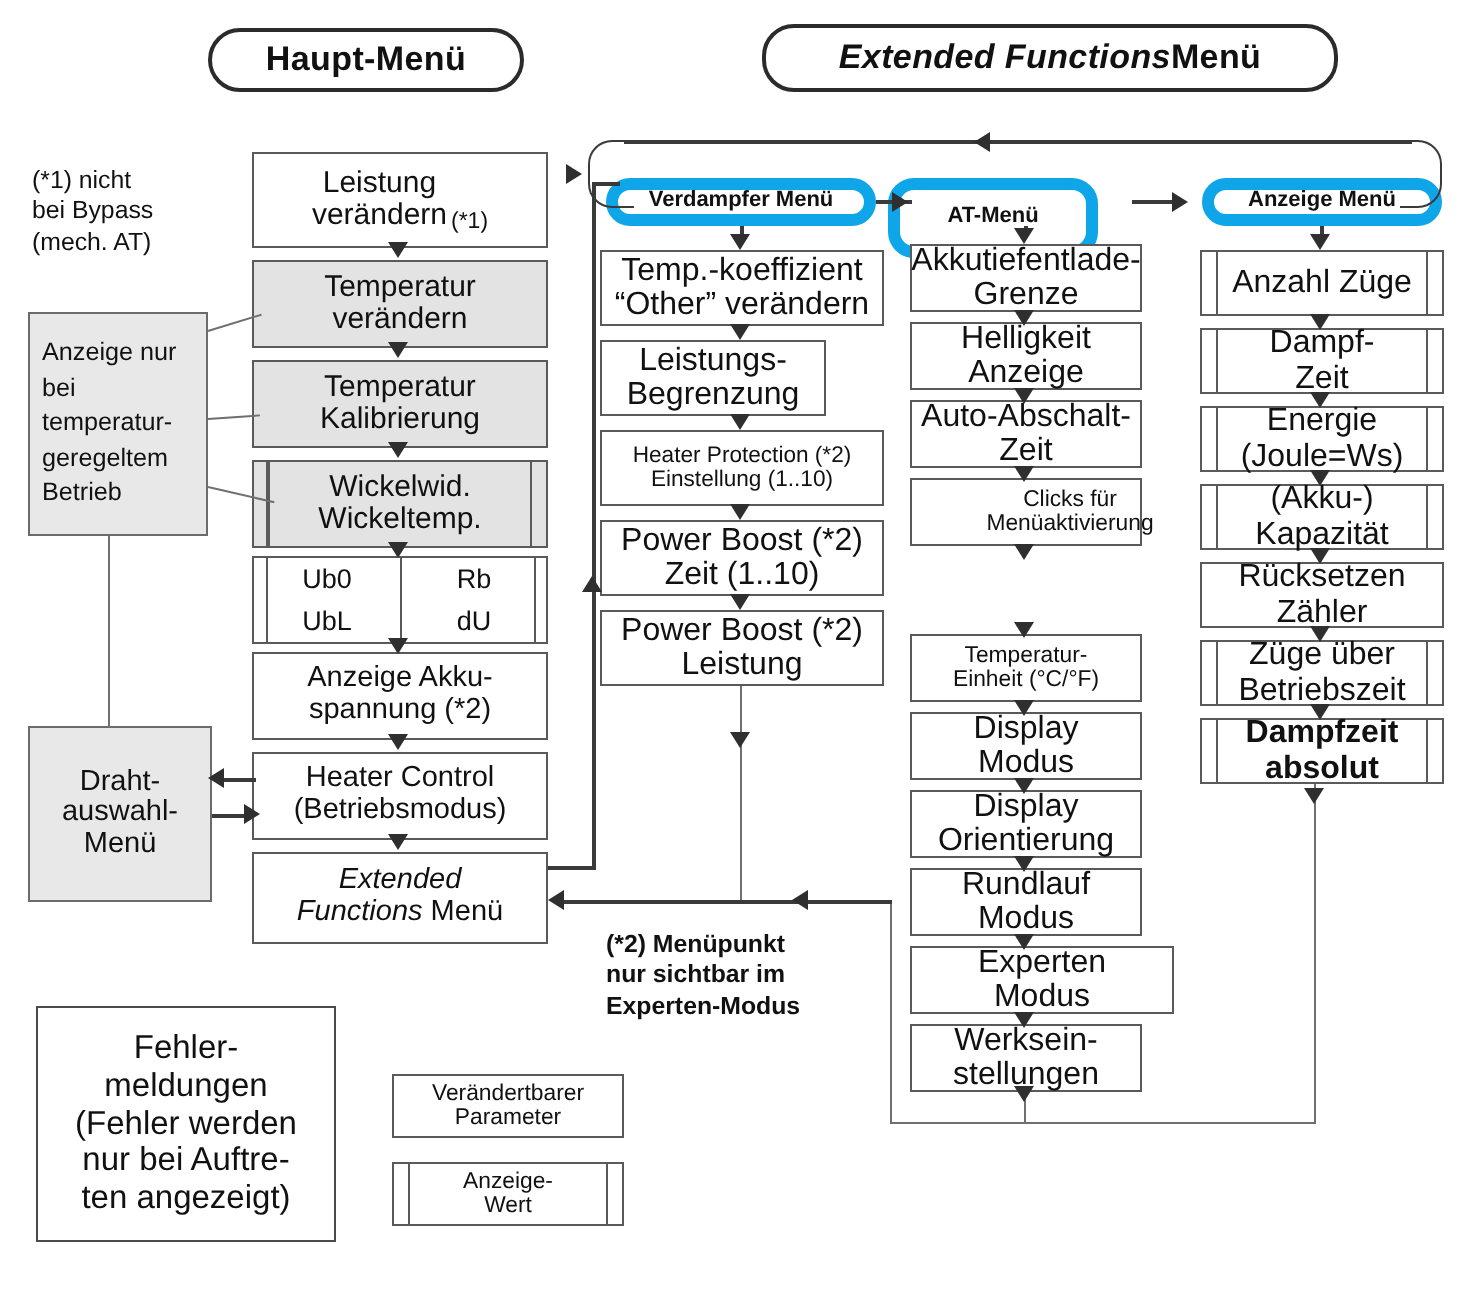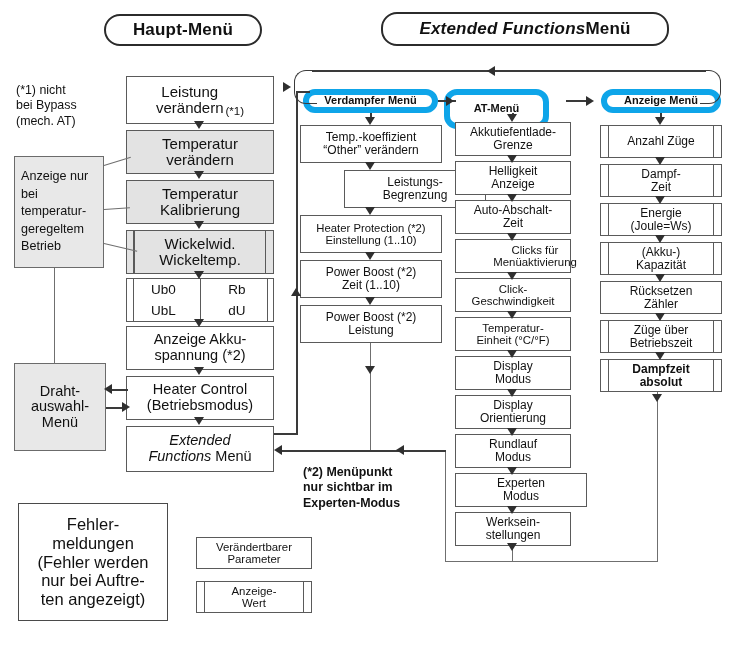--- a/index.html
+++ b/index.html
@@ -17,21 +17,21 @@
 
   
   .pill{border:2px solid #2b2b2b;border-radius:16px;background:#fff;
         font-weight:bold;font-size:17px;letter-spacing:.2px;}
   .pill.small{border:6px solid #0ea5e9;border-radius:13px;font-size:11px;
               font-weight:bold;letter-spacing:0;}
   .pill i{font-style:italic;}
 
   
   .box{border:1.6px solid #5a5a5a;background:#fff;font-size:13px;}
-  .box.thin{border-width:1.4px;font-size:12px;}
+  .box.thin{border-width:1.4px;font-size:16px;}
   
   .box.grey{background:#e3e3e3;}
   .box.note{background:#e8e8e8;border:1.8px solid #6b6b6b;font-size:12.6px;
             justify-content:flex-start;text-align:left;padding-left:6px;}
 
   
   .sidebars::before,.sidebars::after{
      content:"";position:absolute;top:0;bottom:0;width:0;
      border-left:1.4px solid #5a5a5a;}
   .sidebars::before{left:7px;}
@@ -138,41 +138,39 @@
   <div class="node bigbox" style="left:18px;top:503px;width:150px;height:118px;white-space:pre-line;">Fehler-
 meldungen
 (Fehler werden
 nur bei Auftre-
 ten angezeigt)</div>
 
   <div class="node pill small" style="left:303px;top:89px;width:135px;height:24px;">Verdampfer Menü</div>
 
   <div class="node box thin" style="left:300px;top:125px;width:142px;height:38px;white-space:pre-line;">Temp.-koeffizient
 “Other” verändern</div>
-  <div class="node box thin" style="left:300px;top:170px;width:142px;height:38px;white-space:pre-line;margin-left:44px;">Leistungs-
+  <div class="node box thin" style="left:300px;top:170px;width:113px;height:38px;white-space:pre-line;">Leistungs-
 Begrenzung</div>
   <div class="node box thin" style="left:300px;top:215px;width:142px;height:38px;white-space:pre-line;font-size:11.3px;">Heater Protection (*2)
 Einstellung (1..10)</div>
   <div class="node box thin" style="left:300px;top:260px;width:142px;height:38px;white-space:pre-line;">Power Boost (*2)
 Zeit (1..10)</div>
   <div class="node box thin" style="left:300px;top:305px;width:142px;height:38px;white-space:pre-line;">Power Boost (*2)
 Leistung</div>
 
   <div class="node pill small" style="left:444px;top:89px;width:105px;height:40px;text-align:center;">AT-Menü</div>
 
   <div class="node box thin" style="left:455px;top:122px;width:116px;height:34px;white-space:pre-line;">Akkutiefentlade-
 Grenze</div>
   <div class="node box thin" style="left:455px;top:161px;width:116px;height:34px;white-space:pre-line;">Helligkeit
 Anzeige</div>
   <div class="node box thin" style="left:455px;top:200px;width:116px;height:34px;white-space:pre-line;">Auto-Abschalt-
 Zeit</div>
   <div class="node box thin" style="left:455px;top:239px;width:116px;height:34px;white-space:pre-line;font-size:11.4px;padding-left:44px;">Clicks für
 Menüaktivierung</div>
-  <div class="node box thin" style="left:455px;top:278px;width:116px;height:34px;white-space:pre-line;font-size:11.4px;">Click-
-Geschwindigkeit</div>
   <div class="node box thin" style="left:455px;top:317px;width:116px;height:34px;white-space:pre-line;font-size:11.4px;">Temperatur-
 Einheit (°C/°F)</div>
   <div class="node box thin" style="left:455px;top:356px;width:116px;height:34px;white-space:pre-line;">Display
 Modus</div>
   <div class="node box thin" style="left:455px;top:395px;width:116px;height:34px;white-space:pre-line;">Display
 Orientierung</div>
   <div class="node box thin" style="left:455px;top:434px;width:116px;height:34px;white-space:pre-line;">Rundlauf
 Modus</div>
   <div class="node box thin" style="left:455px;top:473px;width:132px;height:34px;white-space:pre-line;">Experten
 Modus</div>

